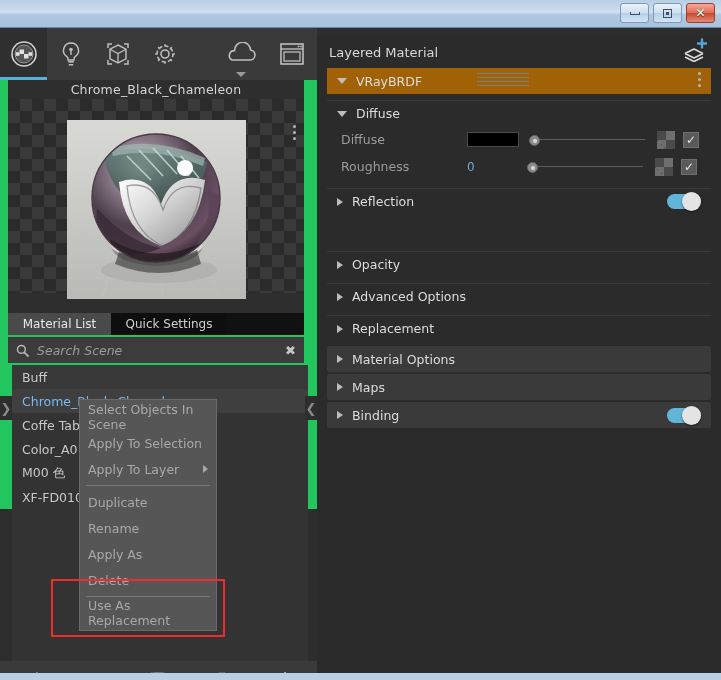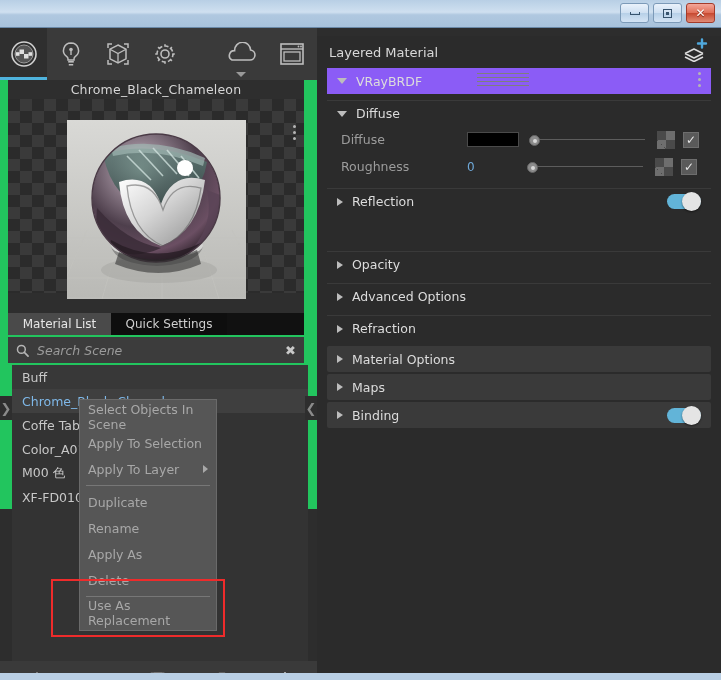--- a/index.html
+++ b/index.html
@@ -140,21 +140,21 @@
   .rightcol { position: absolute; left: 317px; top: 8px; width: 404px; height: 645px; background: #2b2b2b; }
   .rp-header {
     position: absolute; left: 0; top: 0; width: 404px; height: 32px;
     display: flex; align-items: center; padding: 0 12px;
   }
   .rp-title { color: #d8d8d8; font-size: 13px; }
   .rp-addlayer { margin-left: auto; cursor: pointer; }
 
   .brdf-row {
     position: absolute; left: 10px; top: 32px; width: 384px; height: 26px;
-    background: #8b5cf6; display: flex; align-items: center; padding: 0 10px; cursor: pointer;
+    background: #a16207; display: flex; align-items: center; padding: 0 10px; cursor: pointer;
   }
   .caret-down { width:0;height:0;border-left:5px solid transparent;border-right:5px solid transparent;border-top:6px solid #bdbdbd; }
   .caret-right { width:0;height:0;border-top:4.5px solid transparent;border-bottom:4.5px solid transparent;border-left:6px solid #bdbdbd; }
   .brdf-label { color: #dcdcdc; font-size: 12.5px; margin-left: 9px; }
   .drag-lines { margin-left: 55px; width: 52px; }
   .drag-lines div { height:1px; background:#7e7e7e; margin-bottom:3px; }
   .brdf-kebab { margin-left: auto; }
 
   .sect { position: absolute; left: 10px; width: 384px; }
   .sect-head {
@@ -543,21 +543,21 @@
       </div>
       <div class="sect" style="top:247px">
         <div class="sect-head">
           <span class="caret-right"></span>
           <span class="sect-label">Advanced Options</span>
         </div>
       </div>
       <div class="sect" style="top:279px">
         <div class="sect-head">
           <span class="caret-right"></span>
-          <span class="sect-label">Refraction</span>
+          <span class="sect-label">Replacement</span>
         </div>
       </div>
       <div class="sect" style="top:310px">
         <div class="sect-head raised">
           <span class="caret-right"></span>
           <span class="sect-label">Material Options</span>
         </div>
       </div>
       <div class="sect" style="top:338px">
         <div class="sect-head raised">

